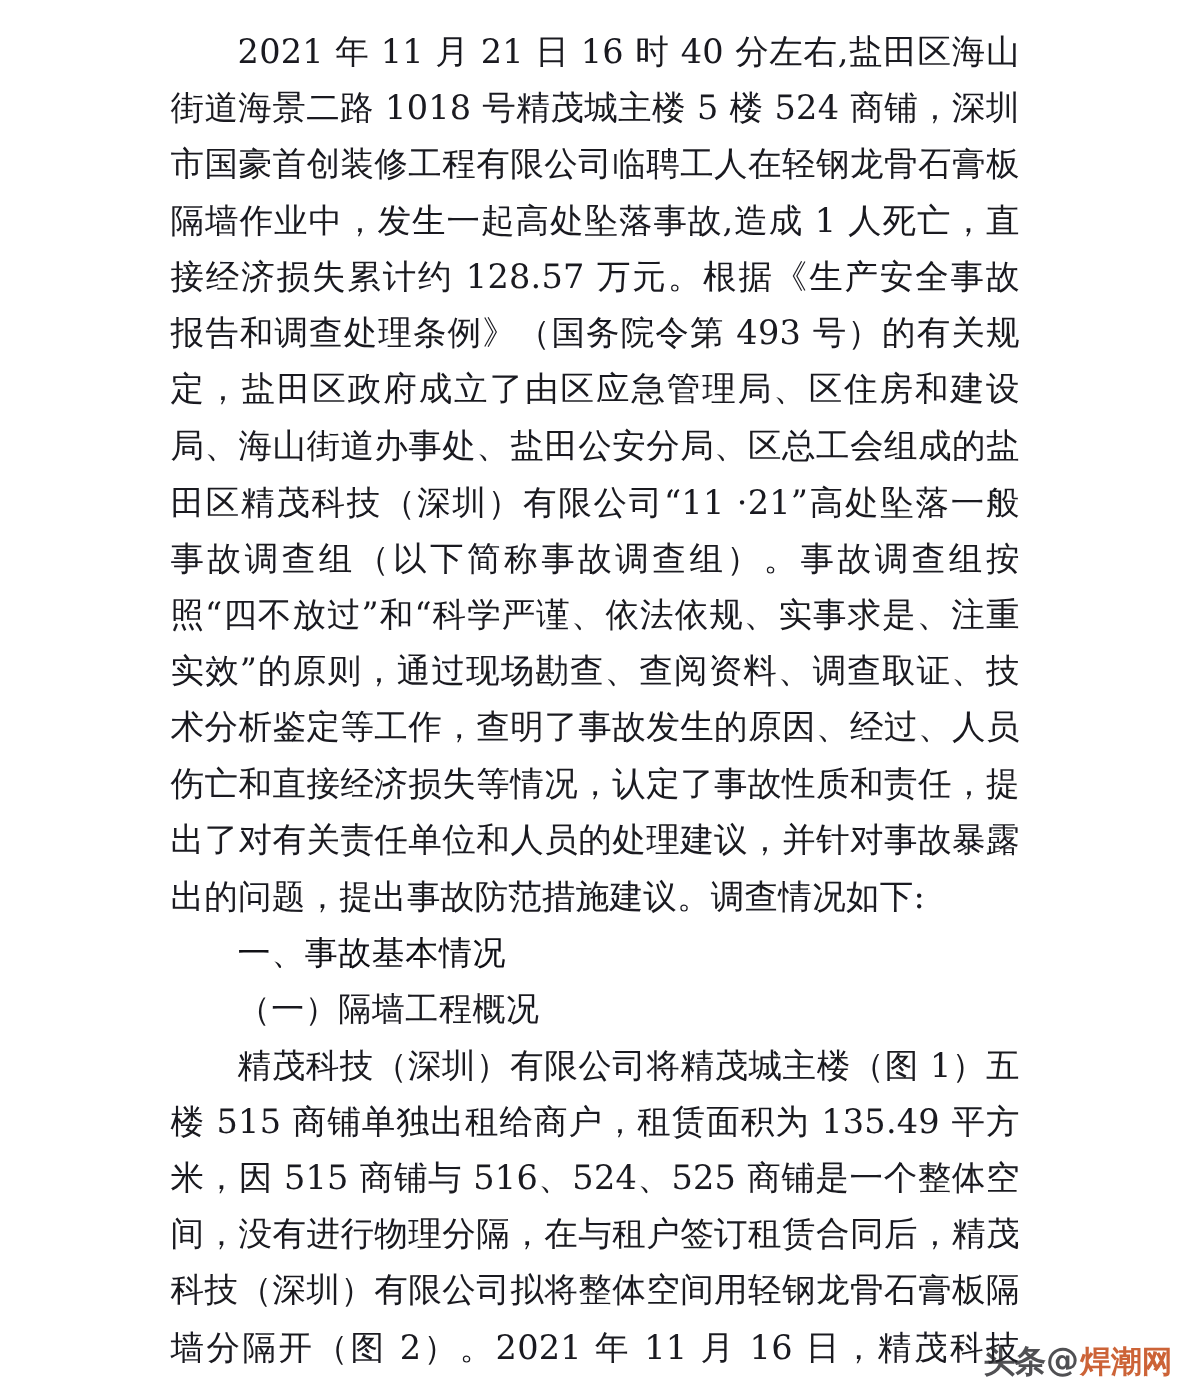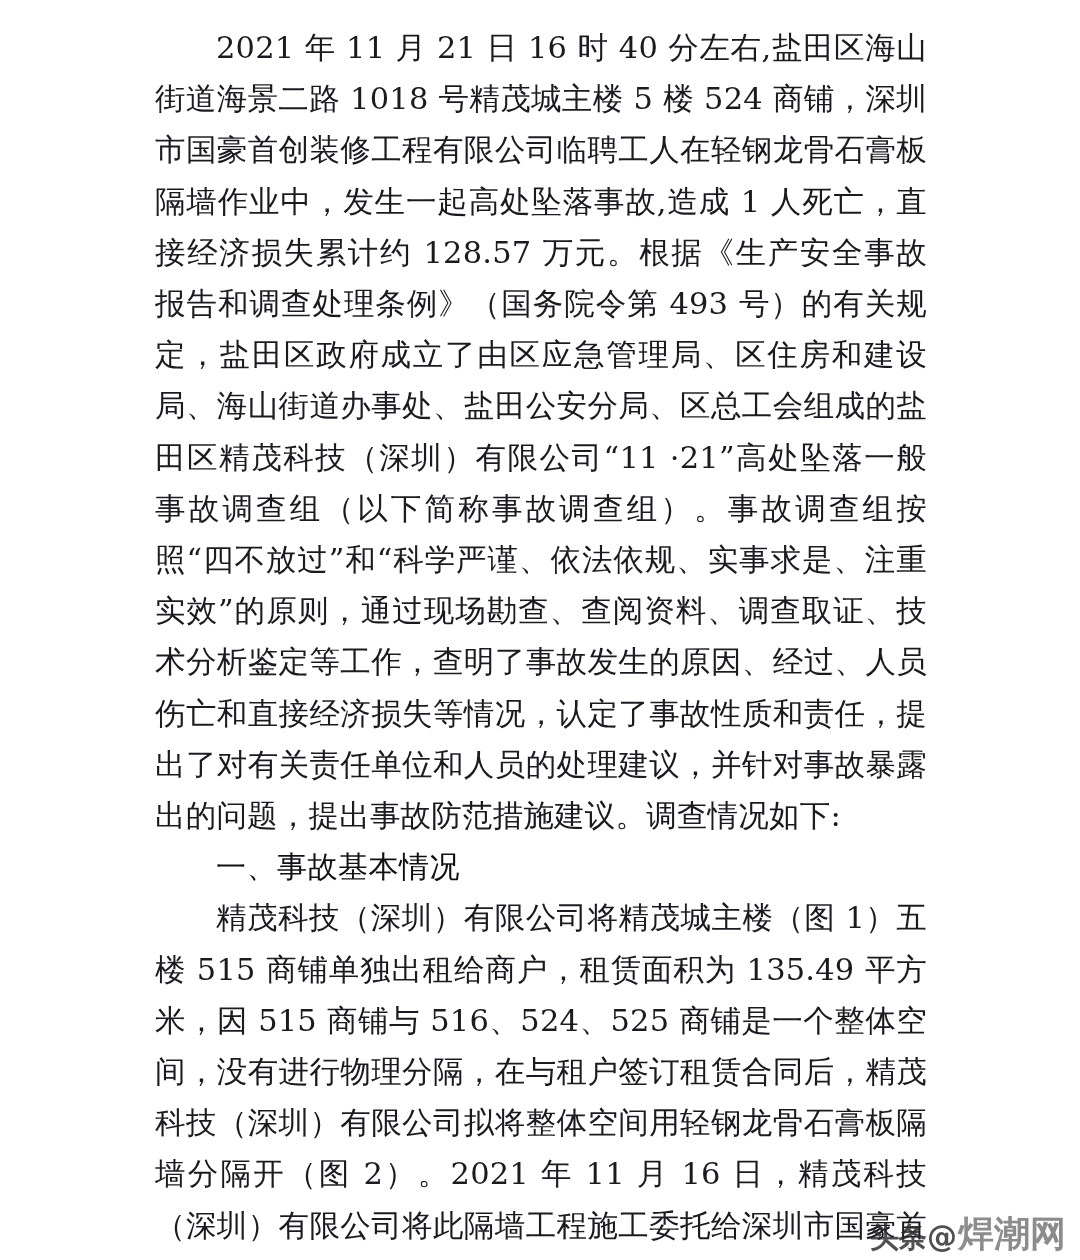--- a/index.html
+++ b/index.html
@@ -88,38 +88,39 @@
   }
   #watermark .wm-at {
     font-family: "DejaVu Sans", "Liberation Sans", sans-serif;
     font-size: 30px;
     font-weight: bold;
     color: #2a2a2e;
     line-height: 1;
   }
   #watermark .wm-name {
     font-family: "DejaVu Sans", "Liberation Sans", sans-serif;
-    font-size: 36px;
+    font-size: 28px;
     font-weight: bold;
-    color: #737373;
+    color: #c2410c;
     letter-spacing: 0px;
     line-height: 1;
   }
 </style>
 </head>
 <body>
 
 <div id="page">
 
   <div id="content">
 
     <p class="para">2021 年 11 月 21 日 16 时 40 分左右,盐田区海山街道海景二路 1018 号精茂城主楼 5 楼 524 商铺，深圳市国豪首创装修工程有限公司临聘工人在轻钢龙骨石膏板隔墙作业中，发生一起高处坠落事故,造成 1 人死亡，直接经济损失累计约 128.57 万元。根据《生产安全事故报告和调查处理条例》（国务院令第 493 号）的有关规定，盐田区政府成立了由区应急管理局、区住房和建设局、海山街道办事处、盐田公安分局、区总工会组成的盐田区精茂科技（深圳）有限公司“11 ·21”高处坠落一般事故调查组（以下简称事故调查组）。事故调查组按照“四不放过”和“科学严谨、依法依规、实事求是、注重实效”的原则，通过现场勘查、查阅资料、调查取证、技术分析鉴定等工作，查明了事故发生的原因、经过、人员伤亡和直接经济损失等情况，认定了事故性质和责任，提出了对有关责任单位和人员的处理建议，并针对事故暴露出的问题，提出事故防范措施建议。调查情况如下:</p>
 
     <h2 class="heading-1">一、事故基本情况</h2>
 
+    <h3 class="heading-2">（一）隔墙工程概况</h3>
 
     <p class="para">精茂科技（深圳）有限公司将精茂城主楼（图 1）五楼 515 商铺单独出租给商户，租赁面积为 135.49 平方米，因 515 商铺与 516、524、525 商铺是一个整体空间，没有进行物理分隔，在与租户签订租赁合同后，精茂科技（深圳）有限公司拟将整体空间用轻钢龙骨石膏板隔墙分隔开（图 2）。2021 年 11 月 16 日，精茂科技（深圳）有限公司将此隔墙工程施工委托给深圳市国豪首创装修工程有限公司，约定隔墙工</p>
 
   </div>
 
   <div id="watermark">
     <span class="wm-logo">头条</span>
     <span class="wm-at">@</span>
     <span class="wm-name">焊潮网</span>
   </div>

